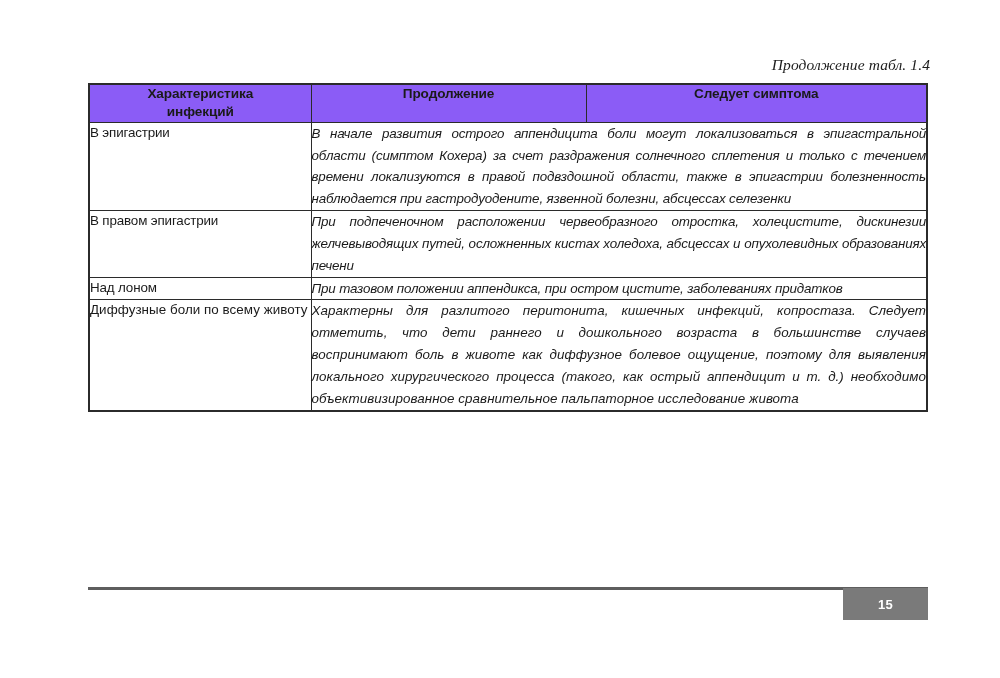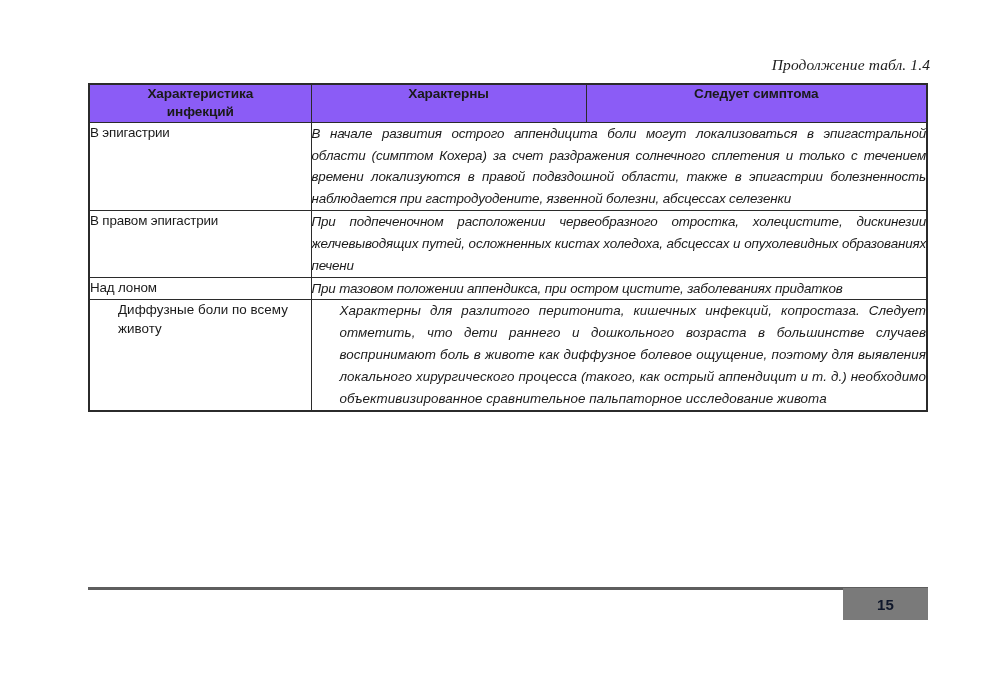--- a/index.html
+++ b/index.html
@@ -87,21 +87,20 @@
     text-justify: inter-word;
     letter-spacing: -0.15px;
     hyphens: manual;
     font-style: italic;
   }
 
   
   tr.row-wide td.cell-left,
   tr.row-wide td.cell-body {
     letter-spacing: 0.05px;
-    padding-left: 28px;
   }
 
   
   .footer-rule {
     position: absolute;
     left: 78px;
     top: 587px;
     width: 840px;
     height: 3px;
     background: #5e5e5e;
@@ -121,22 +120,22 @@
     left: 833px;
     top: 588px;
     width: 85px;
     height: 32px;
     background: #7a7a7a;
     display: flex;
     align-items: center;
     justify-content: center;
   }
   .page-number-box span {
-    color: #0f172a;
-    font-size: 15px;
+    color: #ffffff;
+    font-size: 13px;
     font-weight: bold;
     letter-spacing: 0.2px;
   }
 </style>
 </head>
 <body>
 
 <div class="page">
 
   <div class="running-head">Продолжение табл. 1.4</div>
@@ -147,21 +146,21 @@
         <col class="col-1">
         <col class="col-2">
         <col class="col-3">
       </colgroup>
       <thead>
         <tr class="hdr-row">
           <th>
             <span>Характеристика</span><br>
             <span>инфекций</span>
           </th>
-          <th>Характерны</th>
+          <th>Продолжение</th>
           <th>Следует симптома</th>
         </tr>
       </thead>
       <tbody>
         <tr class="row-1">
           <td class="cell-left">В эпигастрии</td>
           <td class="cell-body" colspan="2">В начале развития острого аппендицита боли могут локализоваться в эпигастральной области (симптом Кохера) за счет раздражения солнечного сплетения и только с течением времени локализуются в правой подвздошной области, также в эпигастрии болезненность наблюдается при гастродуодените, язвенной болезни, абсцессах селезенки</td>
         </tr>
         <tr class="row-2">
           <td class="cell-left">В правом эпигастрии</td>

